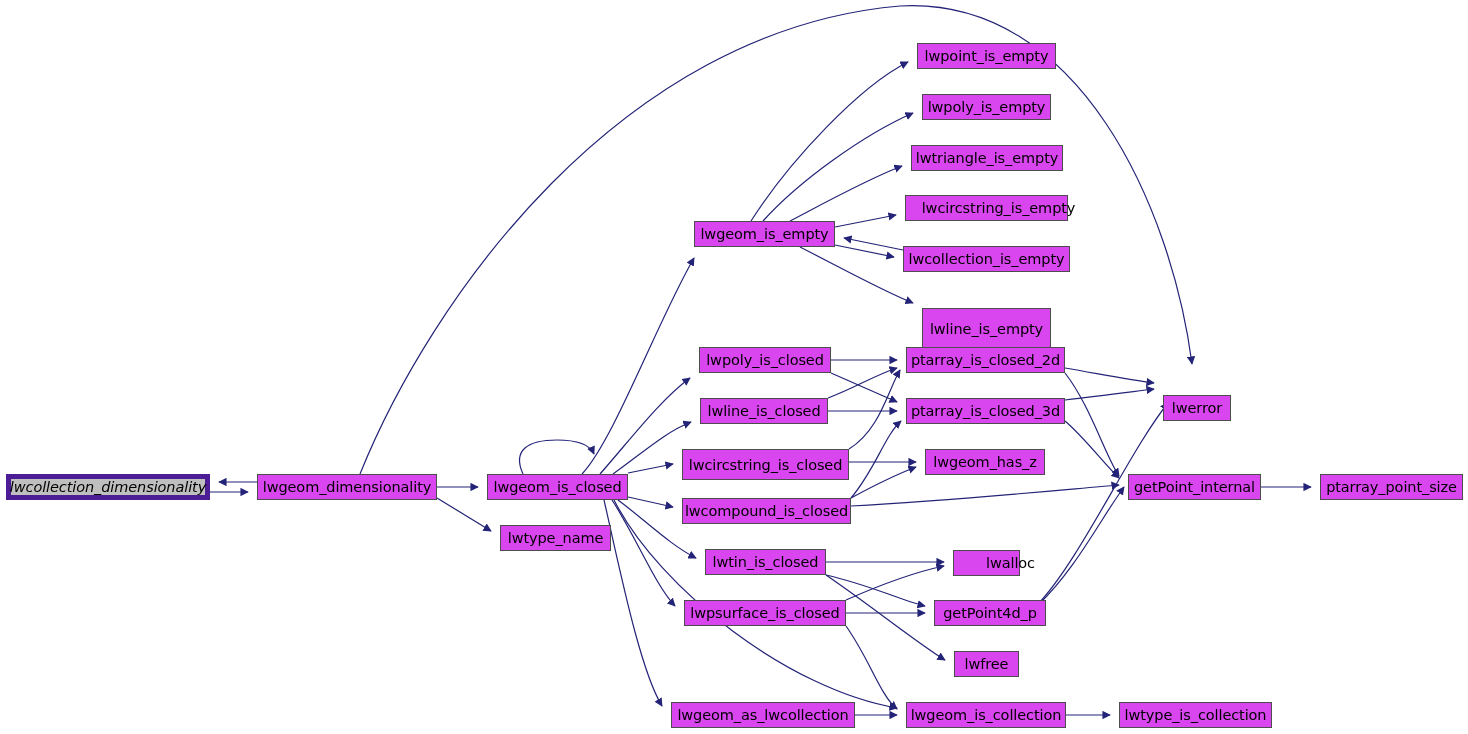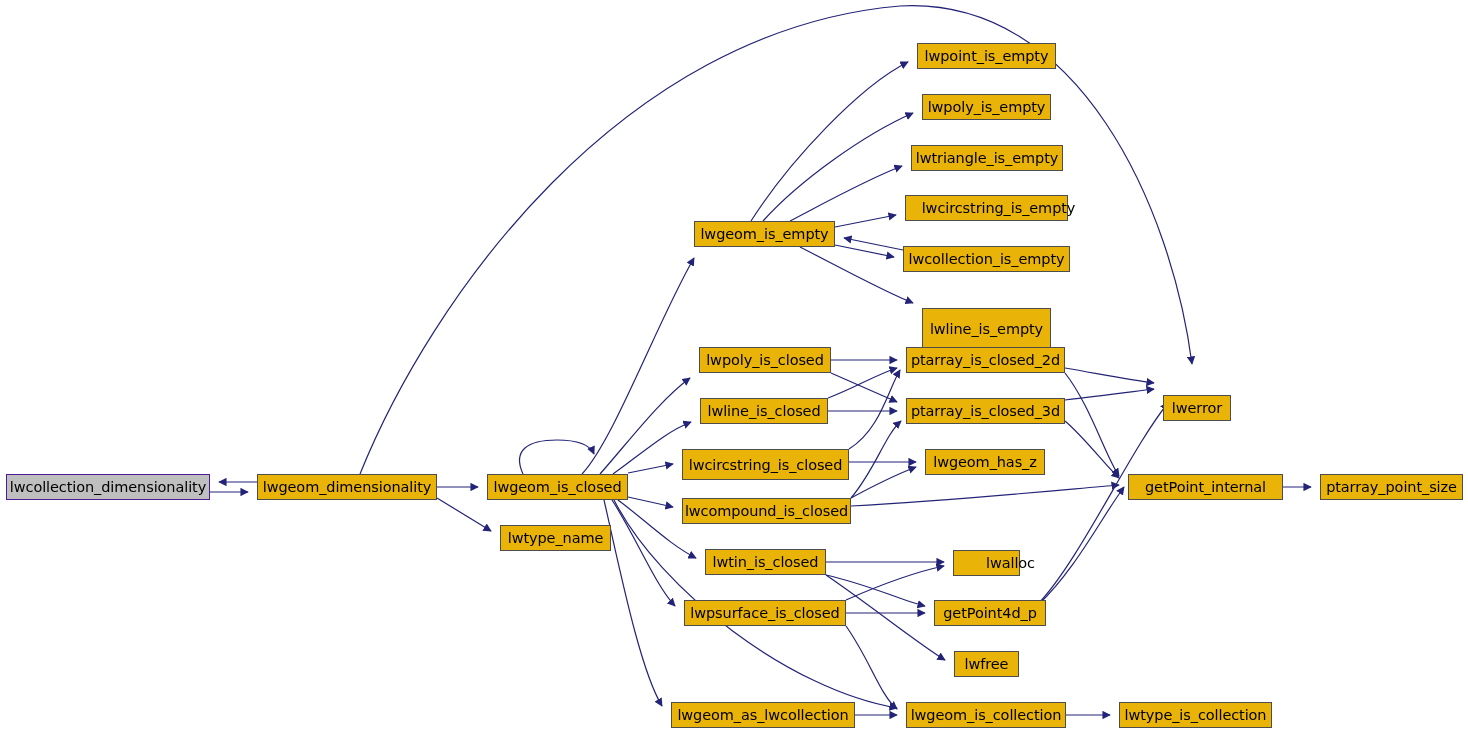--- a/index.html
+++ b/index.html
@@ -7,30 +7,30 @@
     position:relative;
     width:1468px;height:734px;
     background:#ffffff;
     font-family:"DejaVu Sans","Liberation Sans",sans-serif;
     overflow:hidden;
   }
   svg.edges{position:absolute;left:0;top:0;width:1468px;height:734px;}
   .node{
     position:absolute;
     box-sizing:border-box;
-    background:#eab308;
+    background:#d946ef;
     border:1px solid #4d4d4d;
     display:flex;align-items:center;justify-content:center;
     font-size:14.5px;
     color:#000000;
     white-space:nowrap;
     letter-spacing:-0.1px;
     z-index:5;
   }
-  .node.highlight{background:#bfbfbf;border:1px solid #4c1d95;}
+  .node.highlight{background:#bfbfbf;border:5px solid #4c1d95;font-style:italic;}
 </style>
 </head>
 <body>
 
 <div id="canvas">
   <svg class="edges" xmlns="http://www.w3.org/2000/svg">
     <defs>
       <marker id="ah" viewBox="0 0 10 10" refX="9" refY="5" markerWidth="7" markerHeight="7" orient="auto-start-reverse">
         <path d="M 0 0 L 10 5 L 0 10 z" fill="#232377"></path>
       </marker>
@@ -156,21 +156,21 @@
       </div>
       <div class="node" style="left: 954px; top: 651px; width: 65px; height: 26px;">
         <span>lwfree</span>
       </div>
       <div class="node" style="left: 906px; top: 702px; width: 160px; height: 26px;">
         <span>lwgeom_is_collection</span>
       </div>
       <div class="node" style="left: 1163px; top: 373px; width: 68px; height: 26px; margin-top: 22px;">
         <span>lwerror</span>
       </div>
-      <div class="node" style="left: 1128px; top: 474px; width: 155px; height: 26px;">
+      <div class="node" style="left: 1128px; top: 474px; width: 133px; height: 26px;">
         <span>getPoint_internal</span>
       </div>
       <div class="node" style="left: 1320px; top: 474px; width: 143px; height: 26px;">
         <span>ptarray_point_size</span>
       </div>
       <div class="node" style="left: 1119px; top: 702px; width: 153px; height: 26px;">
         <span>lwtype_is_collection</span>
       </div>
     </div>
 </div>

